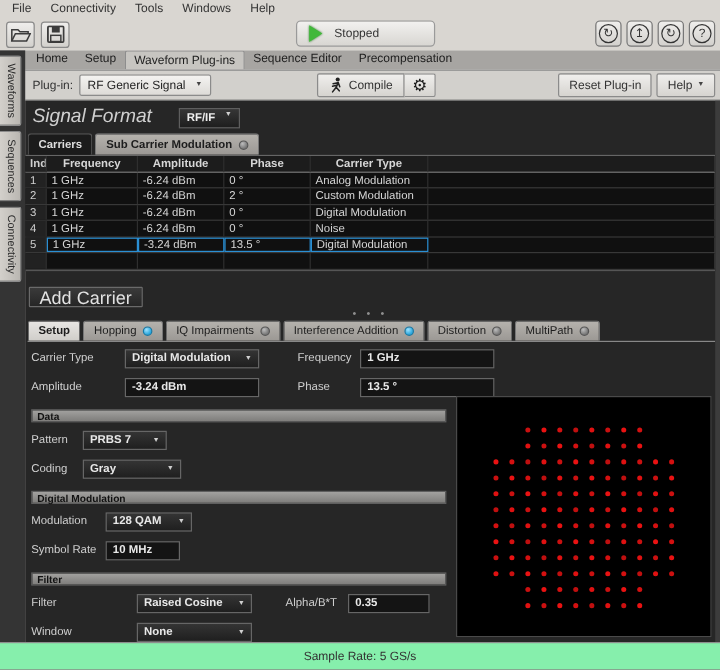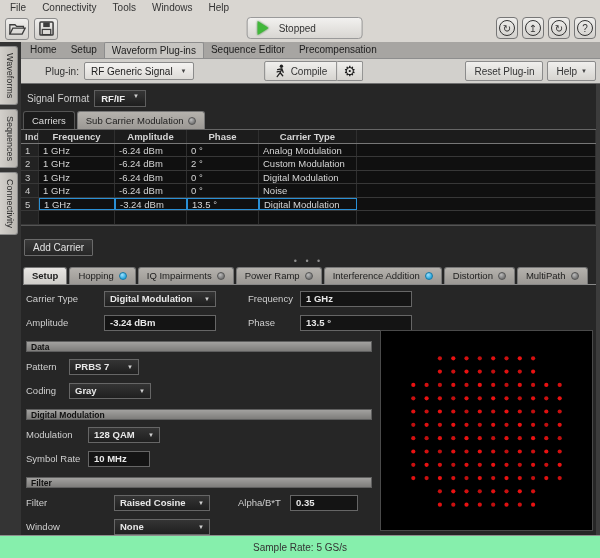--- a/index.html
+++ b/index.html
@@ -21,55 +21,55 @@
   #maintabs { height:16px; background:#a7a5a2; display:flex; align-items:flex-end; padding-left:23px; }
   .main-tab { font-size:10px; padding:2px 7px 2px 7px; color:#1d1d1d; height:16px; }
   .main-tab.active { background:#c7c5c1; border:1px solid #8d8d8d; border-bottom:none; border-radius:2px 2px 0 0; }
 
   
   #sidestrip { position:absolute; left:0; top:42px; width:21px; bottom:23px; background:#343434; z-index:6; padding-top:4px; }
   .side-tab { writing-mode:vertical-rl; background:linear-gradient(90deg,#d3d0cb,#b9b6b1); color:#2a2a2a; font-size:9px; padding:6px 2px; margin:0 2px 4px 0; border:1px solid #8c8c8c; border-left:none; border-radius:0 3px 3px 0; width:18px; text-align:center; }
 
   
   #pluginbar { position:absolute; left:21px; right:0; top:58px; height:26px; background:#d2d0cc; border-top:1px solid #8e8e8e; border-bottom:1px solid #6f6f6f; display:flex; align-items:center; font-size:10px; }
-  #pluginbar > .lbl { margin-left:24px; color:#333; }
+  #pluginbar > .lbl { margin-left:6px; color:#333; }
   .lt-dropdown { margin-left:5px; height:18px; border:1px solid #8b8b8b; border-radius:2px; background:linear-gradient(#f4f3f1,#dddbd7); display:flex; align-items:center; gap:8px; padding:0 6px; font-size:10px; color:#222; }
   .arrow-dk { font-size:6px; color:#444; }
   .arrow-lt { font-size:6px; color:#d0d0d0; }
   #compile-group { position:absolute; left:50%; transform:translateX(-47%); display:flex; }
   #compile-button { height:20px; border:1px solid #8b8b8b; border-radius:2px 0 0 2px; background:linear-gradient(#f0efed,#d6d4d0); display:flex; align-items:center; gap:5px; padding:0 9px; font-size:10px; color:#333; }
   #compile-settings-button { height:20px; width:26px; border:1px solid #8b8b8b; border-left:none; border-radius:0 2px 2px 0; background:linear-gradient(#f0efed,#d6d4d0); font-size:14px; color:#1a1a1a; display:flex; align-items:center; justify-content:center; }
   #plugin-right { position:absolute; right:4px; display:flex; gap:4px; }
   #plugin-right button { height:20px; border:1px solid #8b8b8b; border-radius:2px; background:linear-gradient(#f0efed,#d6d4d0); font-size:10px; color:#333; padding:0 8px; display:flex; align-items:center; gap:4px; }
 
   
   #content { position:absolute; left:21px; right:0; top:84px; bottom:23px; background:#262626; border-right:4px solid #3c3c3c; overflow:hidden; }
   #signal-format-row { display:flex; align-items:center; margin:5px 0 4px 6px; height:18px; }
-  #signal-format-row .lbl { color:#cfcfcf; font-size:10px; margin-right:5px; }
+  #signal-format-row .lbl { color:#cfcfcf; font-size:16px; margin-right:22px;font-style:italic; }
   .dk-dropdown { background:linear-gradient(#363636,#1e1e1e); border:1px solid #5e5e5e; color:#eee; font-size:9.5px; font-weight:bold; display:inline-flex; gap:8px; padding:2px 6px; height:17px; }
 
-  #carrier-tabs { display:flex; margin-left:2px; align-items:flex-end; height:18px; }
+  #carrier-tabs { display:flex; margin-left:2px; align-items:flex-end; height:18px;font-weight:bold; }
   .c-tab { font-size:9.5px; padding:2px 8px; display:flex; align-items:center; gap:5px; height:18px; border-radius:3px 3px 0 0; }
   .c-tab.dark-active { background:#1b1b1b; color:#ddd; border:1px solid #555; border-bottom:none; }
   .c-tab.gray { background:linear-gradient(#b5b2ad,#9b9894); color:#1d1d1d; border:1px solid #777; border-bottom:none; margin-left:2px; }
   .dot { width:8px; height:8px; border-radius:50%; display:inline-block; }
   .dot.blue { background:radial-gradient(circle at 35% 30%, #9fe2ff, #29a7dd 70%); border:1px solid #1879a5; }
   .dot.gray { background:radial-gradient(circle at 35% 30%, #bdbdbd, #777 70%); border:1px solid #555; }
 
   
   #carrier-table { border-top:1px solid #666; border-bottom:1px solid #555; background:#101010; font-size:9.5px; }
   .t-row { display:grid; grid-template-columns:18px 76px 72px 72px 98px 1fr; border-bottom:1px solid #383838; height:13.5px; }
   .t-row.header { background:#1c1c1c; color:#c9c9c9; border-bottom:1px solid #777; font-weight:bold; }
   .t-row.header .t-cell { text-align:center; }
   .t-cell { padding:0 4px; color:#d6d6d6; white-space:nowrap; overflow:hidden; border-right:1px solid #2f2f2f; line-height:13px; }
   .t-row .t-cell:first-child { background:#222; color:#cfcfcf; }
   .t-cell.sel { border:1px solid #2a8fd4; line-height:11px; }
 
   #table-actions { display:flex; gap:7px; margin:13px 0 0 3px; }
-  #table-actions button { background:linear-gradient(#3a3a3a,#262626); border:1px solid #6a6a6a; color:#e2e2e2; font-size:10px; height:17px; padding:0 8px; border-radius:1px; }
+  #table-actions button { background:linear-gradient(#3a3a3a,#262626); border:1px solid #6a6a6a; color:#e2e2e2; font-size:15px; height:17px; padding:0 8px; border-radius:1px; }
 
   #splitter { height:11px; display:flex; align-items:center; justify-content:center; color:#8e8e8e; font-size:9px; letter-spacing:3px; }
 
   #setup-tabs { display:flex; margin-left:2px; align-items:flex-end; height:18px; border-bottom:1px solid #888; }
   .s-tab { font-size:9.5px; padding:2px 8px; display:flex; align-items:center; gap:5px; height:17px; border-radius:3px 3px 0 0; background:linear-gradient(#b5b2ad,#9b9894); color:#1d1d1d; border:1px solid #777; border-bottom:none; margin-right:2px; }
   .s-tab.active { background:linear-gradient(#e8e6e3,#cfcdc9); font-weight:bold; }
 
   
   #setup-panel { position:relative; padding:6px 0 0 5px; height:100%; }
   .f-row { display:flex; align-items:center; margin-bottom:8px; font-size:9.5px; }
@@ -255,21 +255,20 @@
     <div id="table-actions">
       <button>Add Carrier</button>
     </div>
 
     <div id="splitter">• • •</div>
 
     <div id="setup-tabs">
         <div class="s-tab active">Setup</div>
         <div class="s-tab">Hopping<span class="dot blue"></span></div>
         <div class="s-tab">IQ Impairments<span class="dot gray"></span></div>
-        <div class="s-tab">Power Ramp<span class="dot gray"></span></div>
         <div class="s-tab">Interference Addition<span class="dot blue"></span></div>
         <div class="s-tab">Distortion<span class="dot gray"></span></div>
         <div class="s-tab">MultiPath<span class="dot gray"></span></div>
       </div>
 
     <div id="setup-panel">
 
       <div class="f-row">
         <span class="f-lbl w1l">Carrier Type</span>
         <div class="f-select w1c">

